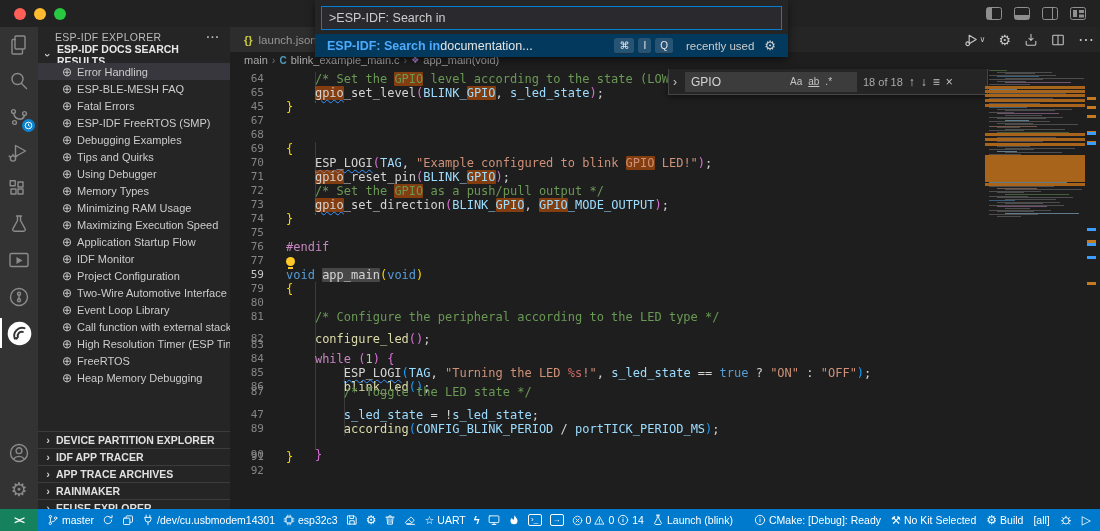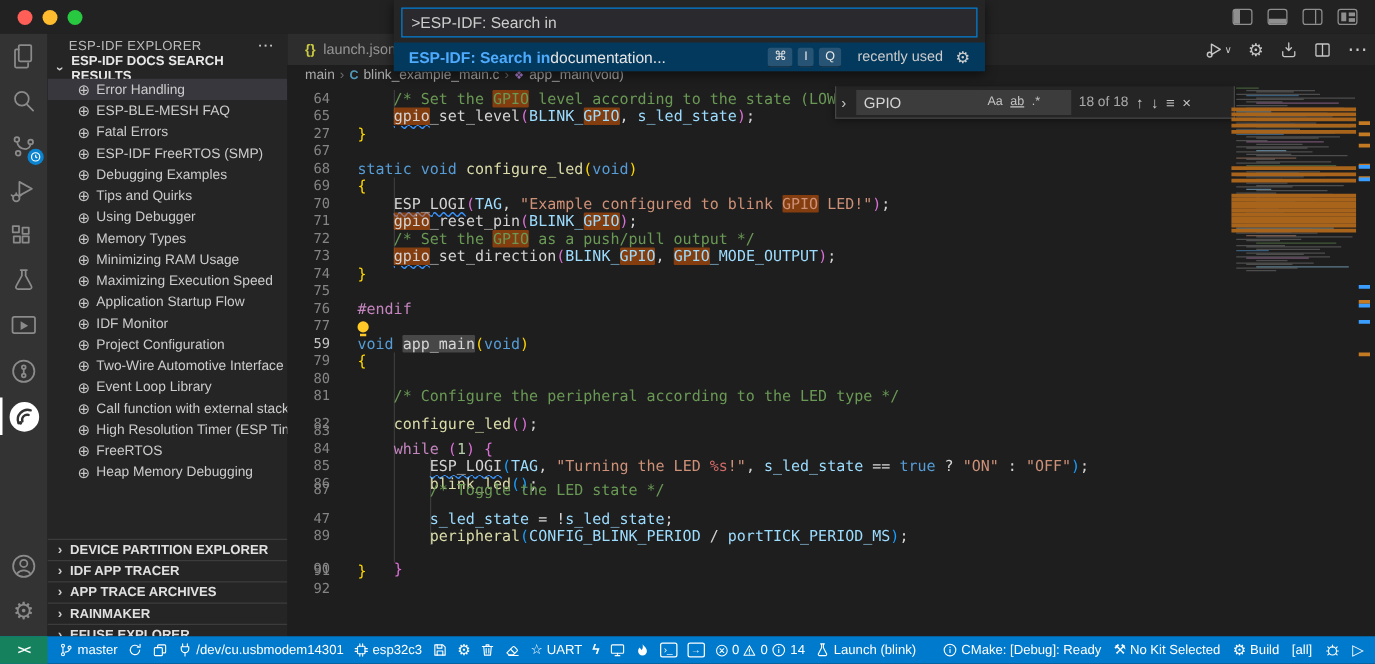--- a/index.html
+++ b/index.html
@@ -375,44 +375,44 @@
     </div>
 
   <div id="code">
     <div class="guide" style="left:85px; top:4px;   height:28px;"></div>
     <div class="guide" style="left:85px; top:74px;  height:70px;"></div>
     <div class="guide" style="left:85px; top:214px; height:168px;"></div>
     <div class="guide" style="left:114px;top:298px; height:70px;"></div>
     <div id="code-lines">
         <div class="cl" style="top: 4px; text-decoration: underline;"><span class="ln">64</span><span class="lt"><span class="tk cm">    /* Set the </span><span class="tk cm hl">GPIO</span><span class="tk cm"> level according to the state (LOW or HIGH)*/</span></span></div>
         <div class="cl" style="top: 18px;"><span class="ln">65</span><span class="lt"><span class="tk">    </span><span class="tk hl sq">gpio</span><span class="tk">_set_level</span><span class="tk b2">(</span><span class="tk var">BLINK_</span><span class="tk var hl">GPIO</span><span class="tk">, </span><span class="tk var">s_led_state</span><span class="tk b2">)</span><span class="tk">;</span></span></div>
-        <div class="cl" style="top: 32px;"><span class="ln">27</span><span class="lt"><span class="tk b1">}</span></span></div>
+        <div class="cl" style="top: 32px;"><span class="ln">45</span><span class="lt"><span class="tk b1">}</span></span></div>
         <div class="cl" style="top: 46px;"><span class="ln">67</span><span class="lt"></span></div>
-        <div class="cl" style="top: 60px;"><span class="ln">68</span><span class="lt"><span class="tk kw">static</span><span class="tk"> </span><span class="tk kw">void</span><span class="tk"> </span><span class="tk fn">configure_led</span><span class="tk b1">(</span><span class="tk kw">void</span><span class="tk b1">)</span></span></div>
+        <div class="cl" style="top: 60px;"><span class="ln">68</span></div>
         <div class="cl" style="top: 74px;"><span class="ln">69</span><span class="lt"><span class="tk b1">{</span></span></div>
         <div class="cl" style="top: 88px;"><span class="ln">70</span><span class="lt"><span class="tk">    </span><span class="tk sq">ESP_LOGI</span><span class="tk b2">(</span><span class="tk var">TAG</span><span class="tk">, </span><span class="tk str">"Example configured to blink </span><span class="tk str hl">GPIO</span><span class="tk str"> LED!"</span><span class="tk b2">)</span><span class="tk">;</span></span></div>
         <div class="cl" style="top: 102px;"><span class="ln">71</span><span class="lt"><span class="tk">    </span><span class="tk hl">gpio</span><span class="tk">_reset_pin</span><span class="tk b2">(</span><span class="tk var">BLINK_</span><span class="tk var hl">GPIO</span><span class="tk b2">)</span><span class="tk">;</span></span></div>
         <div class="cl" style="top: 116px;"><span class="ln">72</span><span class="lt"><span class="tk cm">    /* Set the </span><span class="tk cm hl">GPIO</span><span class="tk cm"> as a push/pull output */</span></span></div>
         <div class="cl" style="top: 130px;"><span class="ln">73</span><span class="lt"><span class="tk">    </span><span class="tk hl sq">gpio</span><span class="tk">_set_direction</span><span class="tk b2">(</span><span class="tk var">BLINK_</span><span class="tk var hl">GPIO</span><span class="tk">, </span><span class="tk var hl">GPIO</span><span class="tk var">_MODE_OUTPUT</span><span class="tk b2">)</span><span class="tk">;</span></span></div>
         <div class="cl" style="top: 144px;"><span class="ln">74</span><span class="lt"><span class="tk b1">}</span></span></div>
         <div class="cl" style="top: 158px;"><span class="ln">75</span><span class="lt"></span></div>
         <div class="cl" style="top: 172px;"><span class="ln">76</span><span class="lt"><span class="tk ctl">#endif</span></span></div>
         <div class="cl" style="top: 186px;"><span class="ln">77</span><span class="lt"><span class="bulb"></span></span></div>
         <div class="cl" style="top: 200px;"><span class="ln cur">59</span><span class="lt"><span class="tk kw">void</span><span class="tk"> </span><span class="tk whl">app_main</span><span class="tk b1">(</span><span class="tk kw">void</span><span class="tk b1">)</span></span></div>
         <div class="cl" style="top: 214px;"><span class="ln">79</span><span class="lt"><span class="tk b1">{</span></span></div>
         <div class="cl" style="top: 228px;"><span class="ln">80</span><span class="lt"></span></div>
         <div class="cl" style="top: 242px;"><span class="ln">81</span><span class="lt"><span class="tk cm">    /* Configure the peripheral according to the LED type */</span></span></div>
         <div class="cl" style="top: 264px;"><span class="ln">82</span><span class="lt"><span class="tk">    </span><span class="tk fn">configure_led</span><span class="tk b2">(</span><span class="tk b2">)</span><span class="tk">;</span></span></div>
         <div class="cl" style="top: 270px;"><span class="ln">83</span><span class="lt"></span></div>
         <div class="cl" style="top: 284px;"><span class="ln">84</span><span class="lt"><span class="tk">    </span><span class="tk ctl">while</span><span class="tk"> </span><span class="tk b2">(</span><span class="tk num">1</span><span class="tk b2">)</span><span class="tk"> </span><span class="tk b2">{</span></span></div>
         <div class="cl" style="top: 298px;"><span class="ln">85</span><span class="lt"><span class="tk">        </span><span class="tk sq">ESP_LOGI</span><span class="tk b3">(</span><span class="tk var">TAG</span><span class="tk">, </span><span class="tk str">"Turning the LED </span><span class="tk fmt">%s</span><span class="tk str">!"</span><span class="tk">, </span><span class="tk var">s_led_state</span><span class="tk"> == </span><span class="tk kw">true</span><span class="tk"> ? </span><span class="tk str">"ON"</span><span class="tk"> : </span><span class="tk str">"OFF"</span><span class="tk b3">)</span><span class="tk">;</span></span></div>
         <div class="cl" style="top: 312px;"><span class="ln">86</span><span class="lt"><span class="tk">        </span><span class="tk fn">blink_led</span><span class="tk b3">(</span><span class="tk b3">)</span><span class="tk">;</span></span></div>
         <div class="cl" style="top: 317px;"><span class="ln">87</span><span class="lt"><span class="tk cm">        /* Toggle the LED state */</span></span></div>
         <div class="cl" style="top: 340px;"><span class="ln">47</span><span class="lt"><span class="tk">        </span><span class="tk var">s_led_state</span><span class="tk"> = !</span><span class="tk var">s_led_state</span><span class="tk">;</span></span></div>
-        <div class="cl" style="top: 354px;"><span class="ln">89</span><span class="lt"><span class="tk">        </span><span class="tk fn">peripheral</span><span class="tk b3">(</span><span class="tk var">CONFIG_BLINK_PERIOD</span><span class="tk"> / </span><span class="tk var">portTICK_PERIOD_MS</span><span class="tk b3">)</span><span class="tk">;</span></span></div>
+        <div class="cl" style="top: 354px;"><span class="ln">89</span><span class="lt"><span class="tk">        </span><span class="tk fn">according</span><span class="tk b3">(</span><span class="tk var">CONFIG_BLINK_PERIOD</span><span class="tk"> / </span><span class="tk var">portTICK_PERIOD_MS</span><span class="tk b3">)</span><span class="tk">;</span></span></div>
         <div class="cl" style="top: 380px;"><span class="ln">90</span><span class="lt"><span class="tk">    </span><span class="tk b2">}</span></span></div>
         <div class="cl" style="top: 382px;"><span class="ln">91</span><span class="lt"><span class="tk b1">}</span></span></div>
         <div class="cl" style="top: 396px;"><span class="ln">92</span><span class="lt"></span></div>
       </div>
   </div>
 
   <div id="findwidget">
     <span id="find-collapse">›</span>
     <div id="find-input-box">
       <input id="find-input" value="GPIO" style="">

